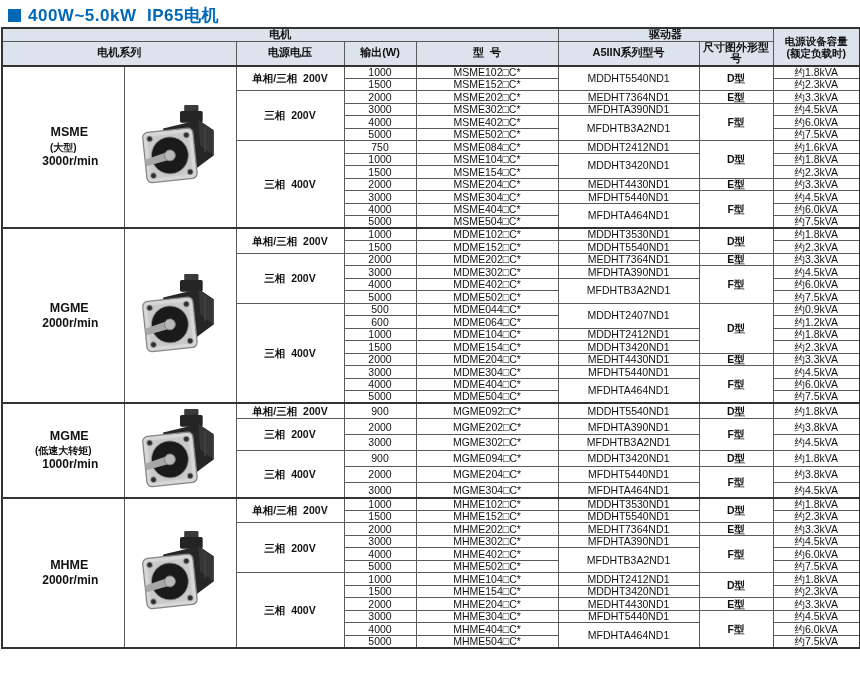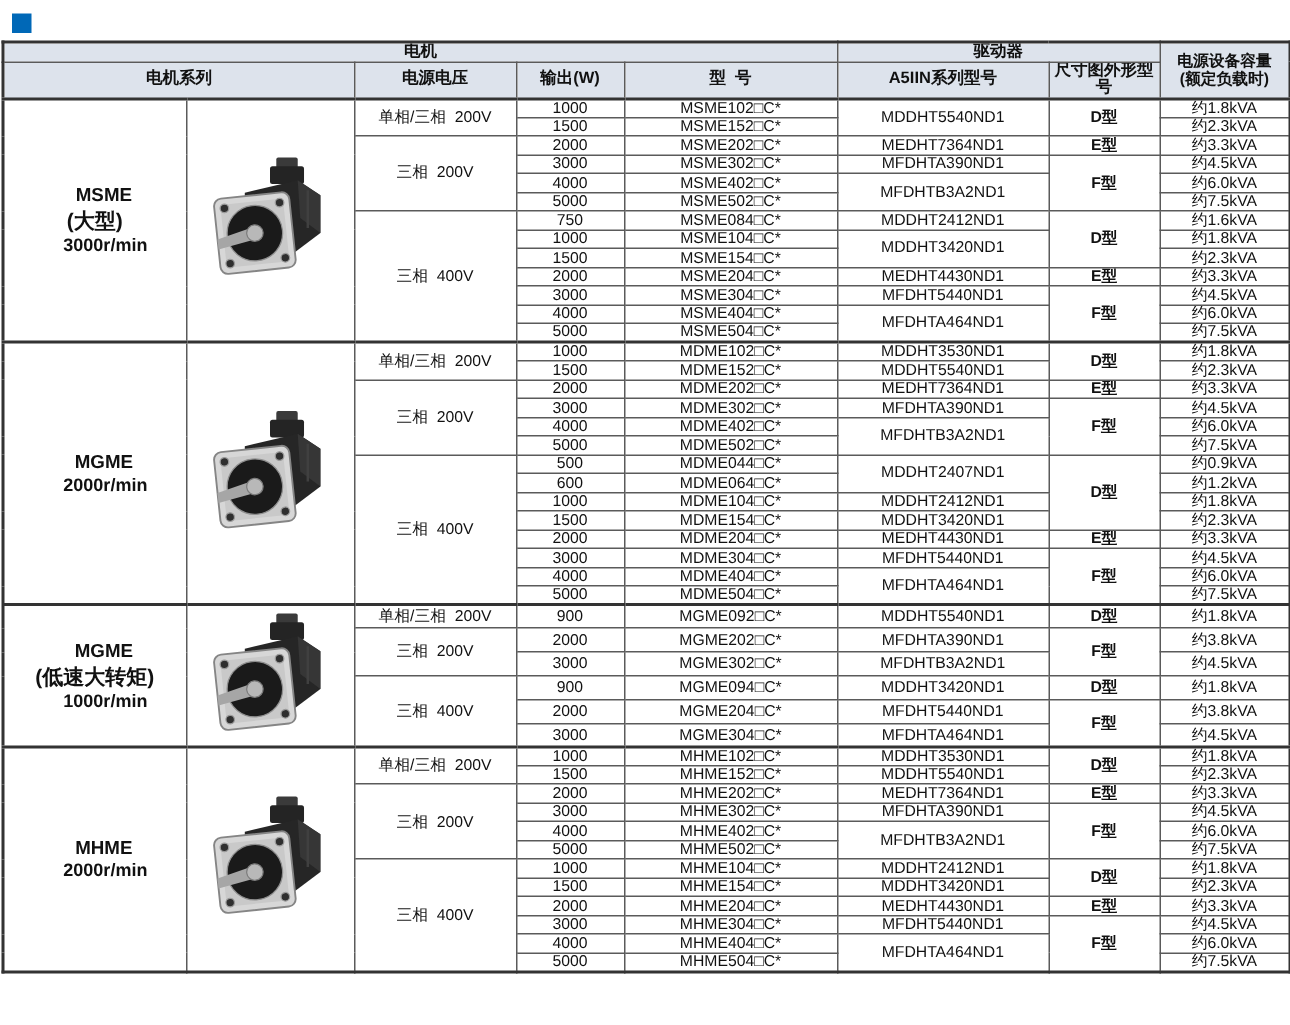--- a/index.html
+++ b/index.html
@@ -20,34 +20,35 @@
   .page-title{margin:0;font-size:17px;font-weight:bold;color:var(--accent);letter-spacing:.5px;white-space:pre;}
   table{border-collapse:collapse;table-layout:fixed;width:858px;margin-left:1px;border:2px solid var(--border-strong);}
   th,td{border:1px solid var(--border);text-align:center;vertical-align:middle;padding:0 1px;overflow:hidden;}
   thead th{background:var(--header-bg);font-size:11px;font-weight:bold;line-height:1.05;height:12px;}
   tr.h2 th{height:13px;margin-top:39px;}
   .cap-line{font-size:10.5px;line-height:1.15;}
   td{font-size:11px;line-height:1;background:#fff;}
   tr.s0 td,tr.s1 td,tr.s3 td{height:12.5px;}
   tr.s2 td{height:15.8px;}
   tr.sectop td{border-top:2px solid var(--border-strong);}
-  td.voltage{font-weight:normal;font-size:10.5px;}
+  td.voltage{font-weight:bold;font-size:10.5px;}
   td.frame{font-weight:bold;font-size:10.5px;text-align:center;}
   td.series{font-weight:bold;}
   td.out,td.model,td.drv,td.kva{font-size:10.5px;}
   .sname{font-size:12.5px;font-weight:bold;line-height:1.3;padding-left:12px;}
-  .ssub{font-size:14px;font-weight:bold;line-height:1.3;}
+  .ssub{font-size:10px;font-weight:bold;line-height:1.3;}
   .sspeed{font-size:12px;font-weight:bold;line-height:1.3;margin-left:14px;}
   td.photo svg{display:block;margin:0 auto;}
 </style>
 </head>
 <body>
 
 <div class="title-bar">
   <span class="title-sq"></span>
+  <h1 class="page-title">400W~5.0kW&nbsp;&nbsp;IP65电机</h1>
 </div>
 
 <table>
   <colgroup>
     <col style="width:122px">
       <col style="width:112px">
       <col style="width:108px">
       <col style="width:72px">
     <col style="width:142px">
       <col style="width:141px">

